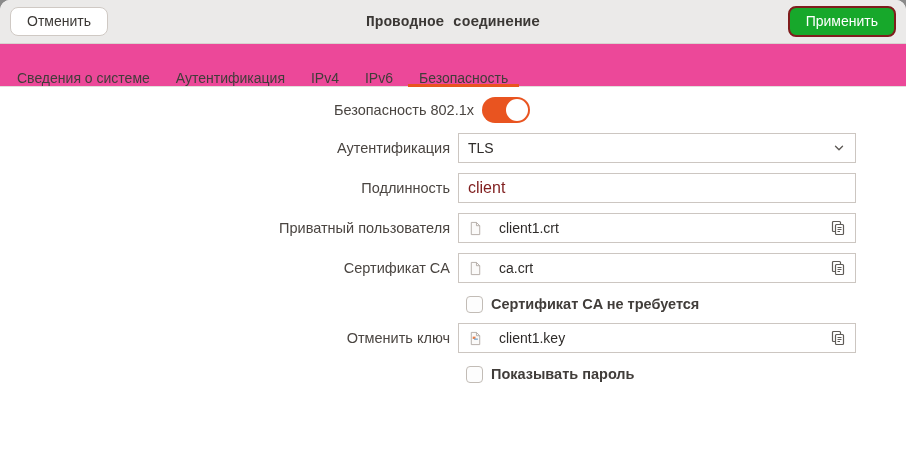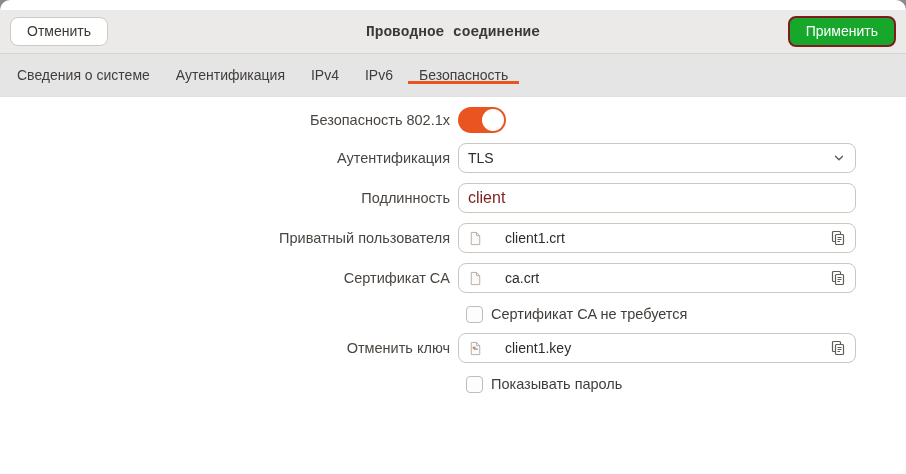--- a/index.html
+++ b/index.html
@@ -19,21 +19,20 @@
   }
   
   .titlebar{
     height:44px;flex:0 0 44px;
     background:#ebeae9;
     border-bottom:1px solid #d8d4d0;
     display:flex;align-items:center;
     padding:15px 10px;
     position:relative;
     box-sizing:border-box;
-    margin-top:10px;
   }
   .title{
     position:absolute;left:120px;right:120px;
     text-align:center;
     font-weight:bold;font-size:14.5px;color:#3b3835;
     pointer-events:none;
     font-family:Liberation Mono, monospace;
   }
   .btn{
     font-family:"Liberation Sans",sans-serif;
@@ -50,23 +49,23 @@
   }
   .btn-apply{
     background:#17a82b;
     border:2px solid #7f1d1d;
     color:#ffffff;
     margin-left:auto;
   }
   
   .tabbar{
     height:43px;flex:0 0 43px;
-    background:#e5e5e5;
+    background:#ec4899;
     border-bottom:1px solid #e2dfdc;
-    display:flex;align-items:center;
+    display:flex;align-items:flex-end;
     padding:0 4px;
     box-sizing:border-box;
   }
   .tab{
     display:flex;align-items:center;
     padding:0 13px;
     font-size:14px;color:#413d3a;
     position:relative;
     cursor:pointer;
     white-space:nowrap;
@@ -91,40 +90,40 @@
   }
   .lbl{
     text-align:right;
     font-size:14.5px;
     color:#4a4541;
   }
   .field{
     height:30px;
     box-sizing:border-box;
     border:1px solid #ccc6c1;
-    border-radius:8px;
+    border-radius:0;
     background:#ffffff;
     display:flex;align-items:center;
     padding:8px 9px;
     font-size:14px;color:#2e2b29;
-    gap:22px;
+    gap:16px;
   }
   .field input{
     border:none;outline:none;
     font-family:"Liberation Sans",sans-serif;
     font-size:16px;color:#7f1d1d;
     flex:1;min-width:0;
     background:transparent;
     padding:0;
   }
   .field input.pw{
     font-size:15px;letter-spacing:1px;color:#111;
   }
   .spacer{flex:1;}
-  .toggle-row{}
+  .toggle-row{padding-left:24px;}
   .toggle{
     width:48px;height:26px;
     border-radius:13px;
     background:#e95420;
     position:relative;
     cursor:pointer;
   }
   .toggle .knob{
     position:absolute;top:2px;right:2px;
     width:22px;height:22px;border-radius:50%;
@@ -137,21 +136,21 @@
     cursor:pointer;
   }
   .checkbox{
     width:17px;height:17px;
     box-sizing:border-box;
     border:1px solid #c2bcb6;
     border-radius:4px;
     background:#fdfdfd;
     flex:0 0 17px;
   }
-  .check-lbl{font-size:14.5px;color:#413d3a;}
+  .check-lbl{font-size:14.5px;color:#413d3a;font-weight:bold;}
   .icon{display:inline-flex;flex:0 0 auto;align-items:center;}
   .chev{margin-left:auto;}
 </style>
 </head>
 <body>
 
 <div class="window">
 
   <div class="titlebar">
     <button class="btn btn-cancel">Отменить</button>

